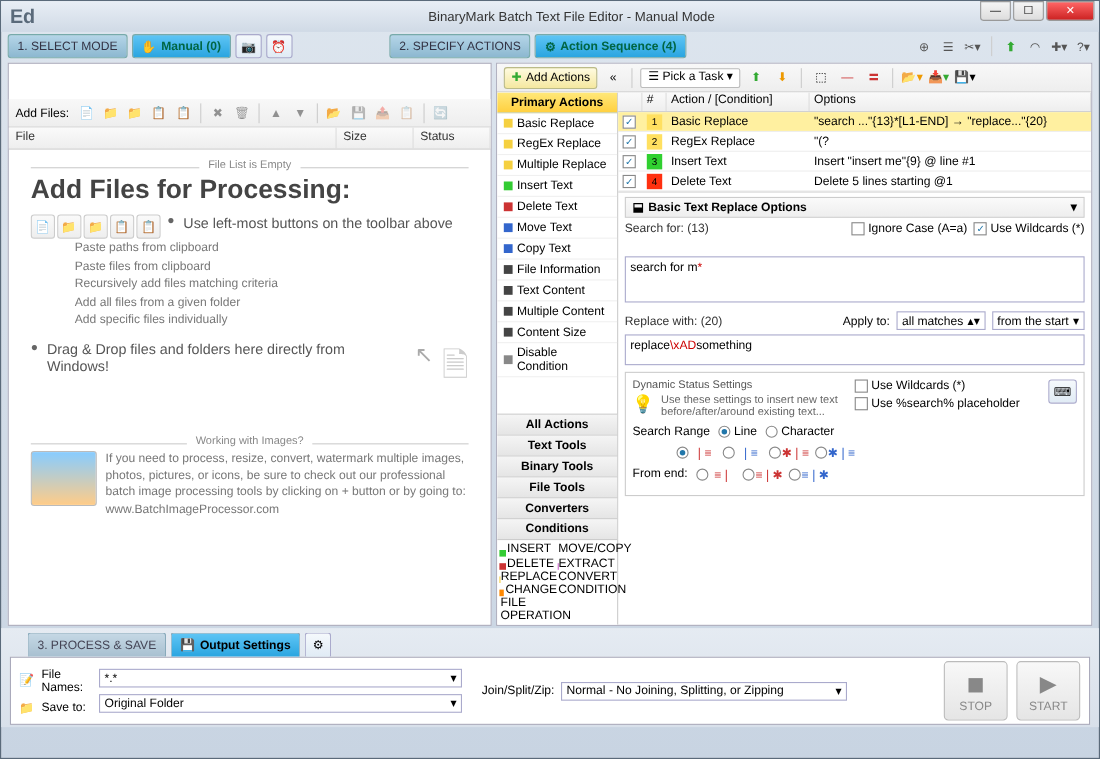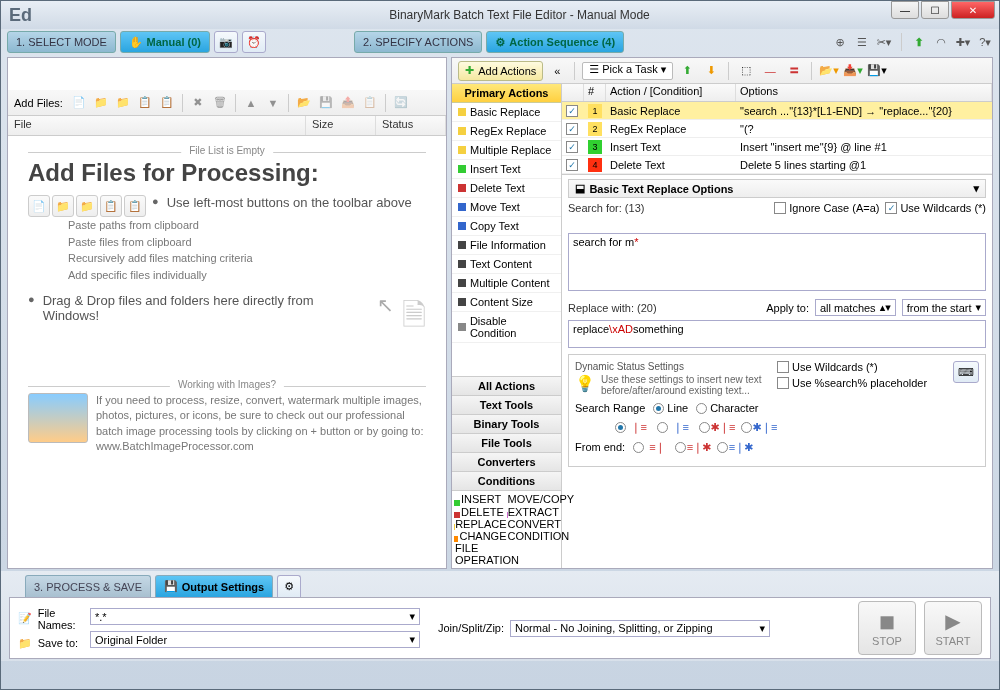--- a/index.html
+++ b/index.html
@@ -74,21 +74,21 @@
 .seq-row > div { padding:0 4px; }
 .seq-row.sel { background:#fff0a0; }
 .chk { width:12px; height:12px; border:1px solid #888; background:#fff; display:inline-flex; align-items:center; justify-content:center; font-size:9px; color:#27a; }
 .numbox { width:14px; height:14px; display:inline-flex; align-items:center; justify-content:center; color:#000; font-size:9px; }
 
 .options-panel { flex:1; padding:4px 6px; overflow:auto; font-size:11px; }
 .opt-head { background:linear-gradient(#fafafa,#eee); border:1px solid #ccc; padding:2px 6px; font-weight:bold; margin-bottom:4px; display:flex; align-items:center; gap:4px; }
 .field-row { display:flex; align-items:center; gap:6px; margin:4px 0; }
 .txtbox { border:1px solid #aac; padding:2px 4px; background:#fff; font-family:Consolas,monospace; font-size:11px; }
 .txtbox .red { color:#c00; }
-.big-txt { height:58px;margin-top:19px; }
+.big-txt { height:42px;margin-top:19px; }
 .lbl2 { color:#333; }
 .ckbox { display:flex; align-items:center; gap:3px; }
 .ck { width:12px; height:12px; border:1px solid #888; background:#fff; display:inline-flex; align-items:center; justify-content:center; font-size:9px; color:#27a; }
 .select { border:1px solid #aac; padding:1px 4px; background:#fff; cursor:pointer; display:flex; align-items:center; gap:4px; }
 
 .dyn-box { border:1px solid #ccc; padding:6px; margin-top:6px; }
 .dyn-box .title { font-size:10px; color:#555; }
 .bulb { color:#fa0; font-size:16px; }
 .range-row { display:flex; align-items:center; gap:8px; margin:6px 0; }
 .radio { width:11px; height:11px; border:1px solid #888; border-radius:50%; background:#fff; display:inline-flex; align-items:center; justify-content:center; }
@@ -189,20 +189,21 @@
           </div>
           <div class="hint-row" style="margin: 0; flex: 1;">
               <span class="bullet">●</span>
               <span style="font-size: 13px; color: #555;">Use left-most buttons on the toolbar above</span>
             </div>
         </div>
         <div class="hint-list">
           <div>Paste paths from clipboard</div>
           <div>Paste files from clipboard</div>
           <div>Recursively add files matching criteria</div>
+          <div>Add all files from a given folder</div>
           <div>Add specific files individually</div>
         </div>
         <div class="hint-row" style="margin-top:10px">
             <span class="bullet">●</span>
             <span style="font-size:13px;color:#555;font-weight:500">Drag &amp; Drop files and folders here directly from Windows!</span>
           <span style="font-size:20px;color:#aaa">↖</span>
           <span style="font-size:30px;color:#ccc">🗎</span>
         </div>
         <div style="height:30px"></div>
         <div class="fieldset-line">

